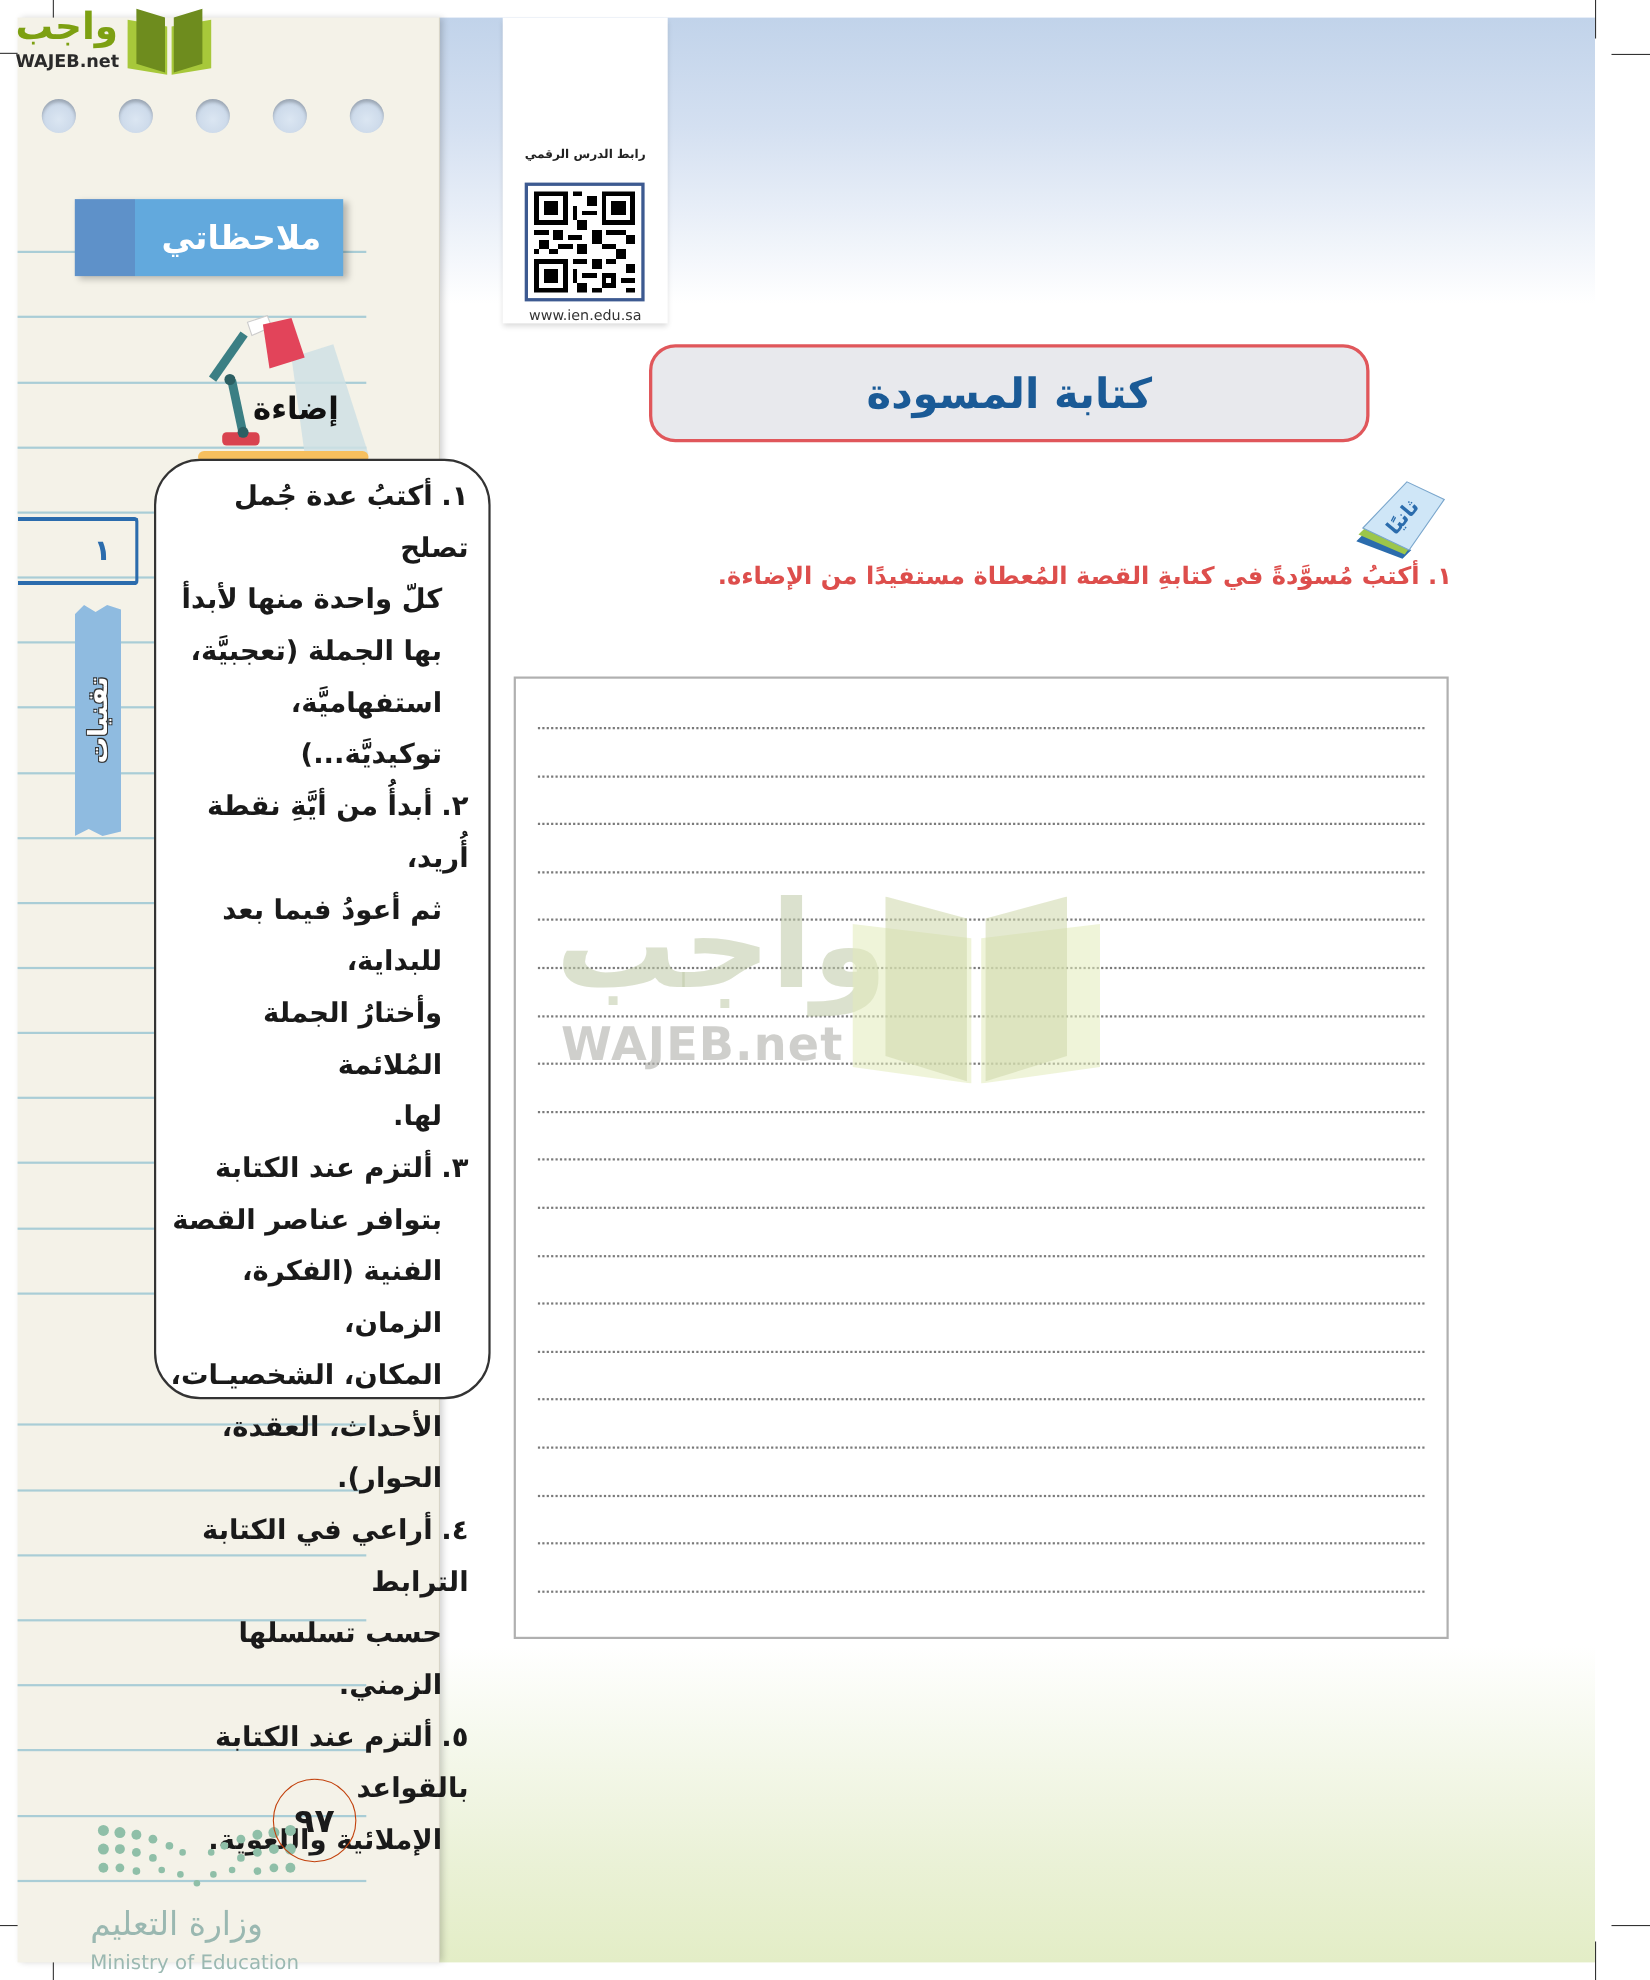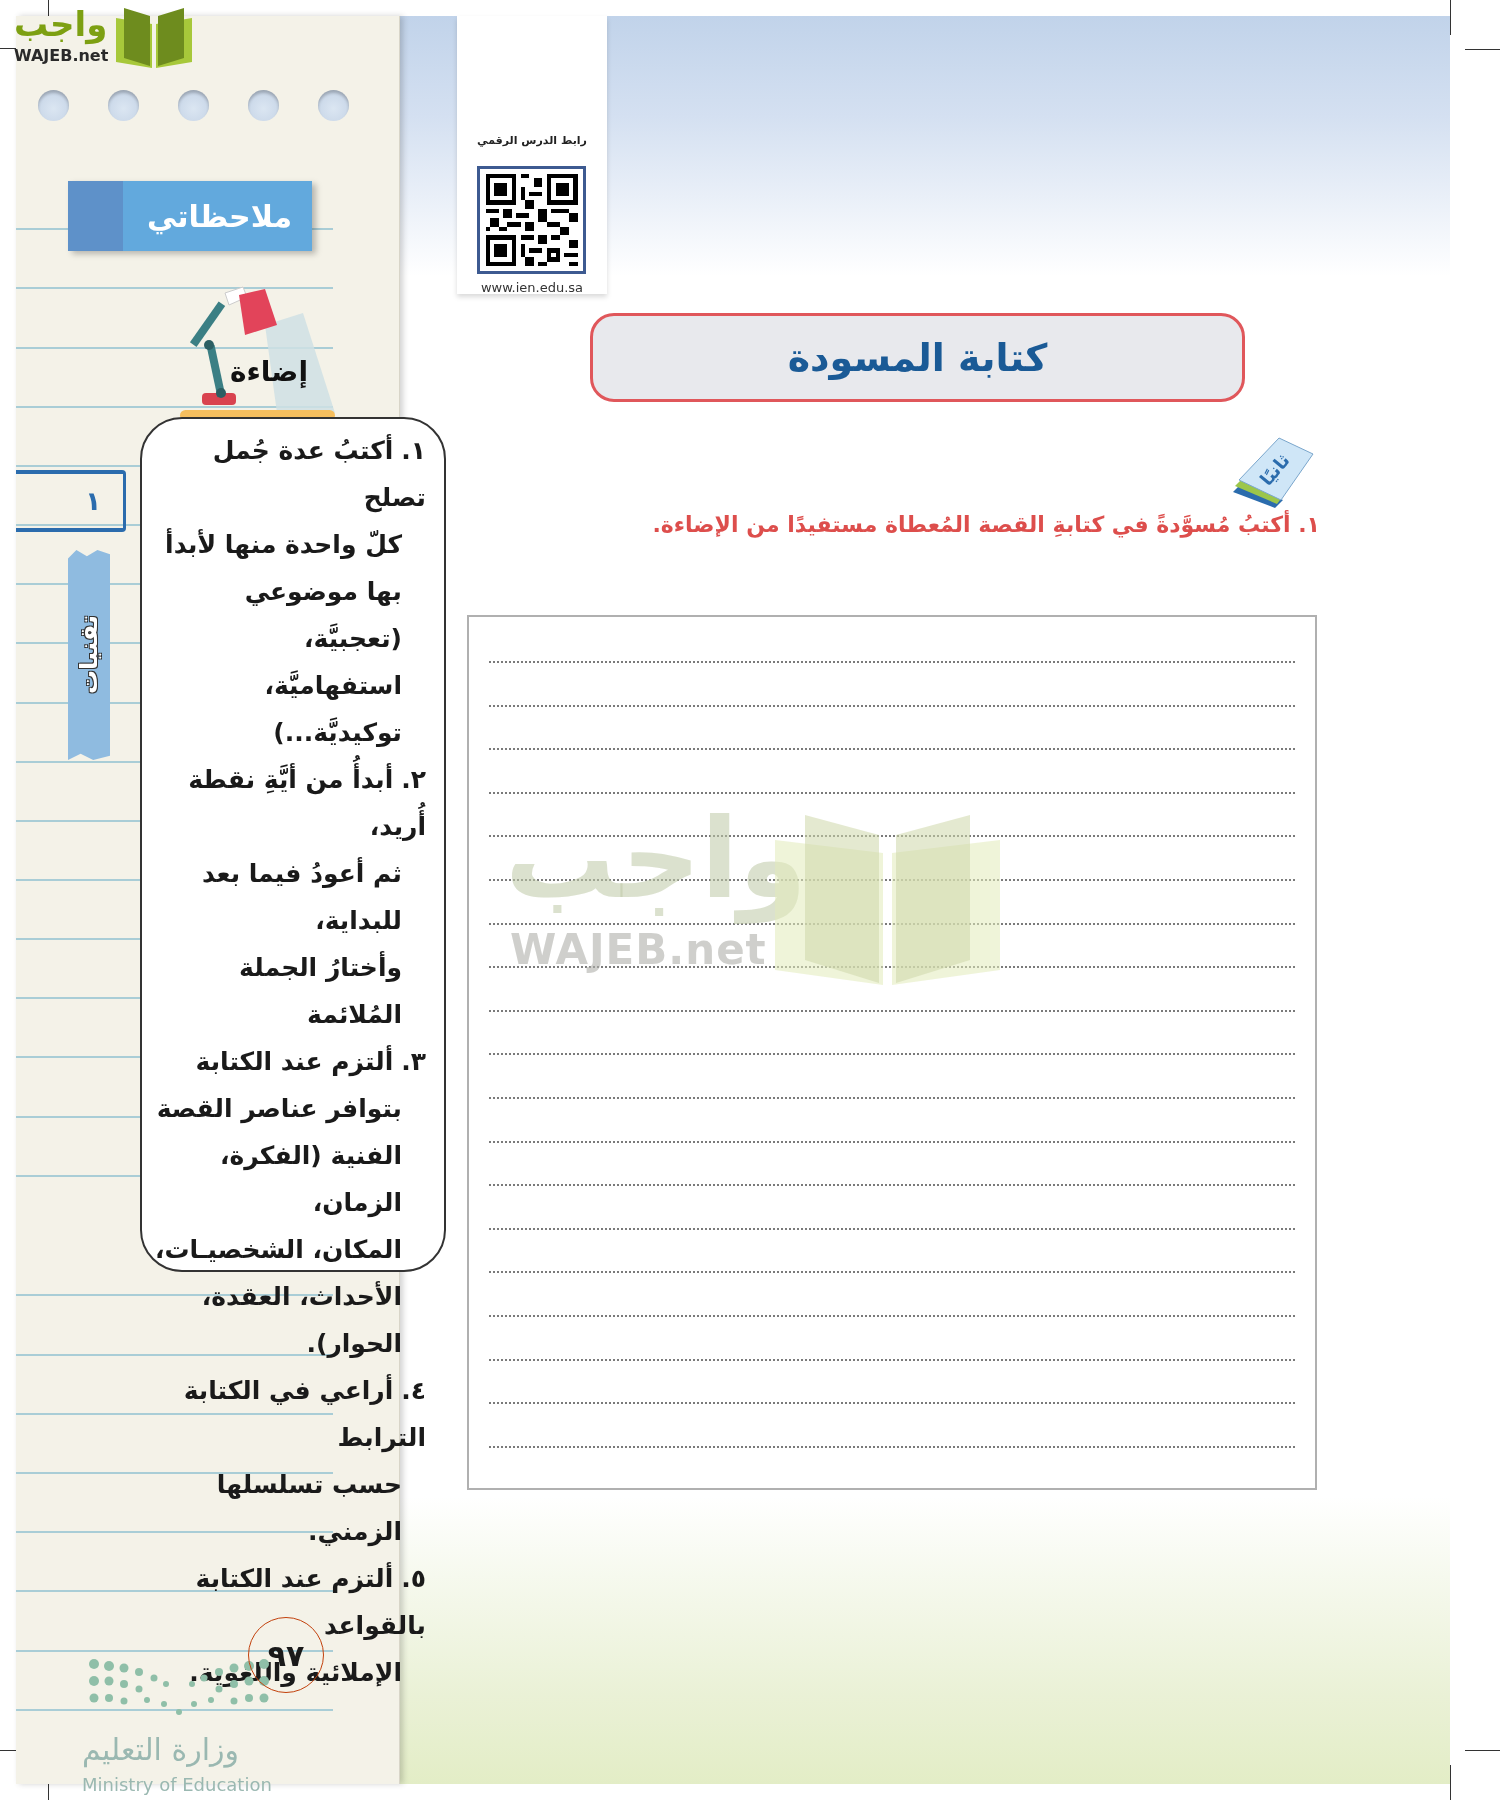--- a/index.html
+++ b/index.html
@@ -222,28 +222,29 @@
 </svg>
 <div class="lamp-label">إضاءة</div>
 <div class="lamp-shelf"></div>
 
 <div class="tips-box">
   <ol>
     <li>
       <span class="n">١.</span>
       <span class="ln first">أكتبُ عدة جُمل تصلح</span>
       <span class="ln">كلّ واحدة منها لأبدأ</span>
-      <span class="ln">بها موضوعي (تعجبيَّة،</span>
+      <span class="ln">بها الجملة (تعجبيَّة،</span>
       <span class="ln">استفهاميَّة، توكيديَّة...)</span>
     </li>
     <li>
       <span class="n">٢.</span>
       <span class="ln first">أبدأُ من أيَّةِ نقطة أُريد،</span>
       <span class="ln">ثم أعودُ فيما بعد للبداية،</span>
       <span class="ln">وأختارُ الجملة المُلائمة</span>
+      <span class="ln">لها.</span>
     </li>
     <li>
       <span class="n">٣.</span>
       <span class="ln first">ألتزم عند الكتابة</span>
       <span class="ln">بتوافر عناصر القصة</span>
       <span class="ln">الفنية (الفكرة، الزمان،</span>
       <span class="ln">المكان، الشخصيـات،</span>
       <span class="ln">الأحداث، العقدة، الحوار).</span>
     </li>
     <li>

